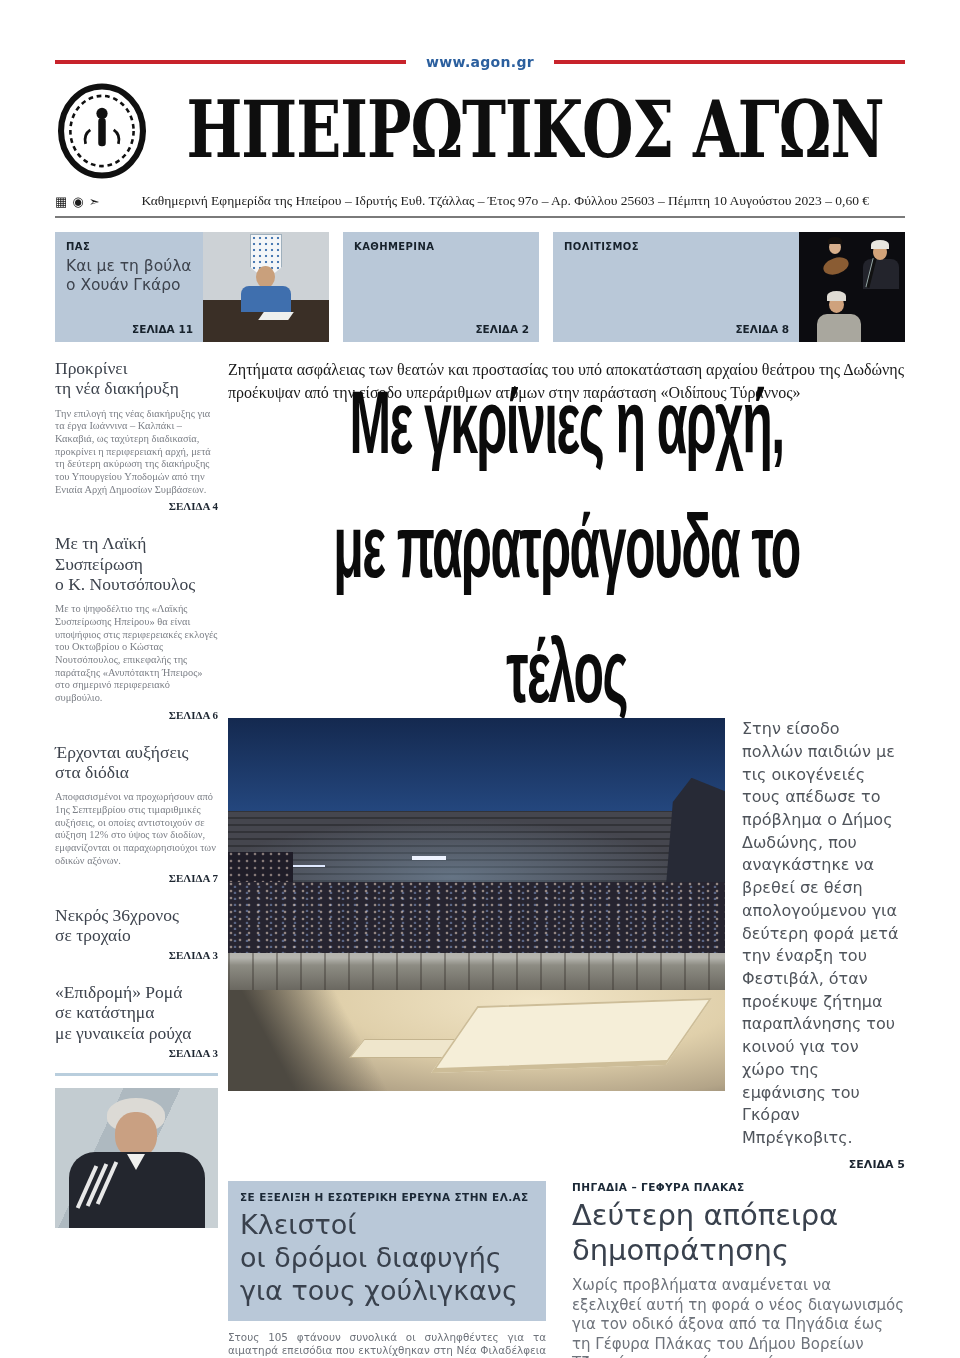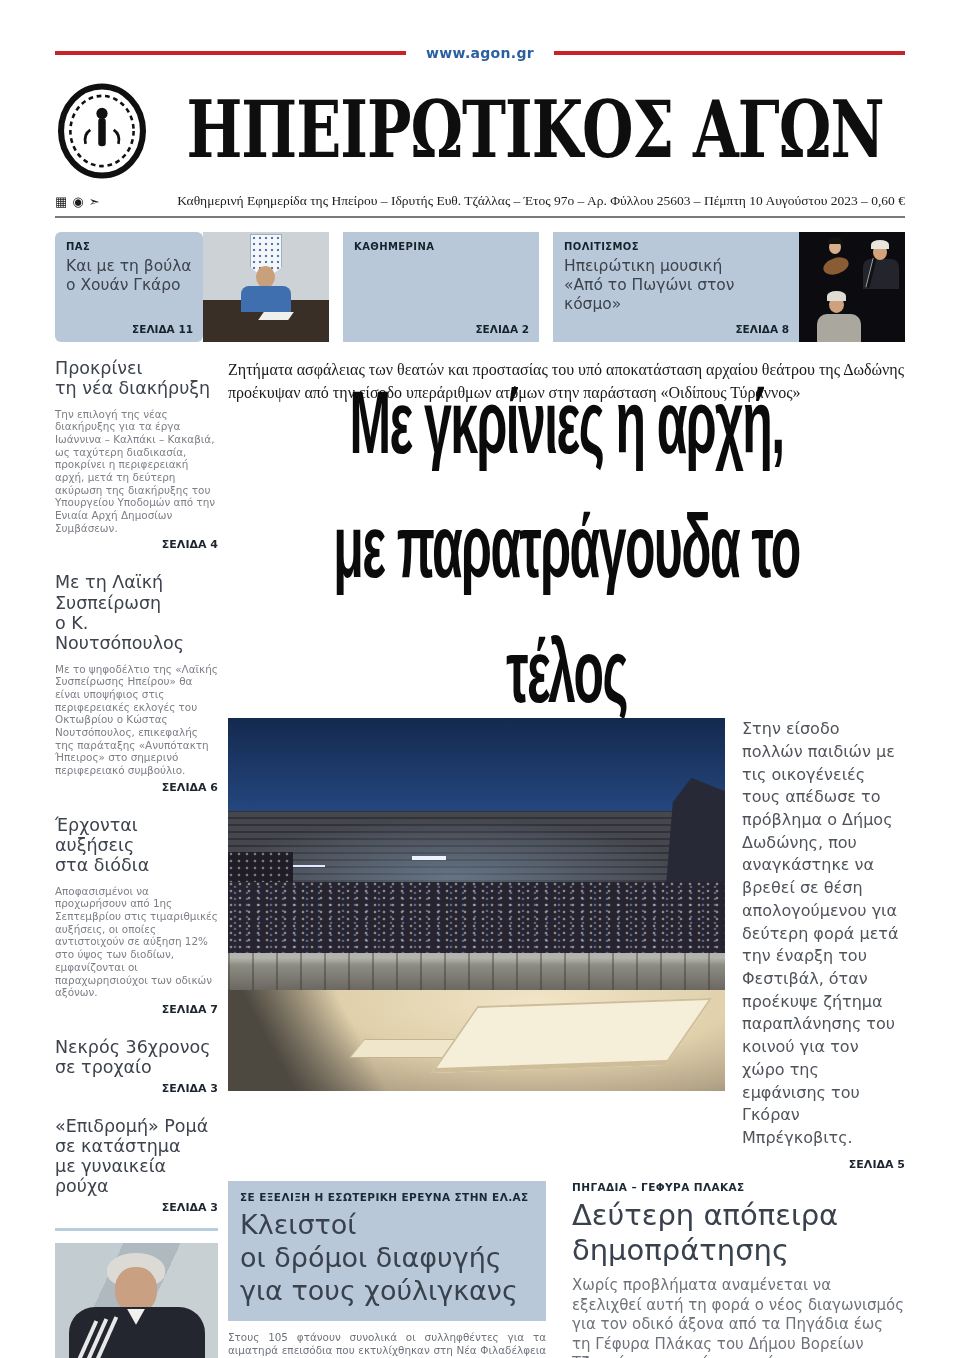--- a/index.html
+++ b/index.html
@@ -6,36 +6,36 @@
     --red:#c8232b; --blue:#2b5f9e; --boxblue:#b9c8d8; --ruleblue:#b9cedd;
     --navy:#17222c; --title:#3d434d; --body:#7b7f86; --black:#0e0e0e;
   }
   *{margin:0;padding:0;box-sizing:border-box;}
   html,body{background:#ffffff;}
   body{width:960px;height:1358px;position:relative;font-family:"DejaVu Sans",sans-serif;overflow:hidden;}
 
   .abs{position:absolute;}
 
   
-  .topbar{top:44px;left:55px;right:55px;height:18px;display:flex;align-items:center;gap:20px;}
+  .topbar{top:53px;left:55px;right:55px;height:18px;display:flex;align-items:center;gap:20px;}
   .redline{flex:1;height:4px;background:var(--red);}
   .site{font-size:14px;font-weight:bold;color:var(--blue);text-decoration:none;letter-spacing:.3px;}
 
   
   .mast{top:76px;left:55px;right:55px;height:110px;display:flex;align-items:center;gap:16px;}
   .emblem{width:94px;height:96px;flex:0 0 auto;}
   .mast-title{flex:1;text-align:center;font-family:"DejaVu Serif",serif;font-weight:bold;
     font-size:58px;color:var(--black);letter-spacing:-1px;white-space:nowrap;
     transform:scale(1.02,1.34);transform-origin:50% 55%;}
 
   
   .dateline-row{top:191px;left:55px;right:55px;height:20px;display:flex;align-items:center;gap:6px;}
   .dl-icons{display:flex;gap:5px;align-items:center;flex:0 0 auto;}
   .dl-icon{font-size:13px;color:#1c1c1c;line-height:1;}
-  .dateline{flex:1;text-align:right;font-family:"Liberation Serif",serif;font-size:13.5px;color:#222;white-space:nowrap;}
+  .dateline{flex:1;text-align:center;font-family:"Liberation Serif",serif;font-size:13.5px;color:#222;white-space:nowrap;}
   .dateline-rule{top:216px;left:55px;right:55px;height:2px;background:#7a7a7a;}
 
   
   .teasers{top:232px;left:55px;right:55px;height:110px;display:flex;gap:14px;}
   .teaser{display:flex;height:110px;}
   .t-box{background:var(--boxblue);position:relative;padding:9px 11px 8px 11px;}
   .t-kicker{font-size:10px;font-weight:bold;color:var(--navy);letter-spacing:.4px;}
   .t-title{font-size:15.5px;line-height:1.22;color:var(--title);margin-top:5px;white-space:pre-line;}
   .t-page{position:absolute;right:10px;bottom:7px;font-size:10.5px;font-weight:bold;color:var(--navy);}
   .t-photo{position:relative;overflow:hidden;flex:0 0 auto;}
@@ -59,21 +59,21 @@
   .p3 .suit2{position:absolute;left:64px;top:27px;width:36px;height:30px;border-radius:8px 8px 0 0;background:#23242c;}
   .p3 .clarinet{position:absolute;left:70px;top:26px;width:4px;height:30px;background:#111;border-left:1px solid #9aa;transform:rotate(14deg);}
   .p3 .face3{position:absolute;left:30px;top:64px;width:15px;height:17px;border-radius:50%;background:#cfa27d;}
   .p3 .hair3{position:absolute;left:28px;top:59px;width:19px;height:10px;border-radius:50% 50% 0 0;background:#dfdcd4;}
   .p3 .shirt3{position:absolute;left:18px;top:82px;width:44px;height:28px;border-radius:10px 10px 0 0;background:#a9a79e;}
 
   
   .left-col{top:358px;left:55px;width:163px;}
   .main-col{top:358px;left:228px;width:677px;}
 
-  .l-art{margin-bottom:21px;}
+  .l-art{margin-bottom:21px;font-family:Liberation Serif, serif;}
   .l-title{font-size:17.5px;line-height:1.16;color:var(--title);white-space:pre-line;}
   .l-body{margin-top:9px;font-size:10.4px;line-height:1.22;color:var(--body);}
   .l-page{margin-top:4px;text-align:right;font-size:11px;font-weight:bold;color:#1c2530;}
   .blue-rule{height:3px;background:var(--ruleblue);}
 
   
   .iv-photo{margin-top:12px;width:163px;height:140px;position:relative;overflow:hidden;
     background:linear-gradient(115deg,#c3ccd1 0 30%,#aeb9c0 30% 55%,#c8d0d4 55% 100%);}
   .iv-hair{position:absolute;left:52px;top:10px;width:58px;height:34px;border-radius:50% 50% 40% 40%;background:#dcdad5;}
   .iv-face{position:absolute;left:60px;top:24px;width:42px;height:46px;border-radius:46%;background:#c9a082;}
@@ -160,21 +160,21 @@
       <span class="dl-icon">◉</span>
       <span class="dl-icon">➣</span>
     </span>
     <span class="dateline">Καθημερινή Εφημερίδα της Ηπείρου – Ιδρυτής Ευθ. Τζάλλας – Έτος 97ο – Αρ. Φύλλου 25603 – Πέμπτη 10 Αυγούστου 2023 – 0,60 €</span>
   </div>
   <div class="abs dateline-rule"></div>
 
   <div class="abs teasers">
 
     <div class="teaser">
-      <div class="t-box" style="width:148px;border-radius:6px;">
+      <div class="t-box" style="width:148px;">
         <div class="t-kicker">ΠΑΣ</div>
         <div class="t-title">Και με τη βούλα
 ο Χουάν Γκάρο</div>
         <div class="t-page">ΣΕΛΙΔΑ 11</div>
       </div>
       <div class="t-photo p1" style="width:126px;">
         <span class="crest"></span>
         <span class="head"></span>
         <span class="shirt"></span>
         <span class="paper"></span>
@@ -184,22 +184,20 @@
     <div class="teaser">
       <div class="t-box" style="width:196px;">
         <div class="t-kicker">ΚΑΘΗΜΕΡΙΝΑ</div>
         <div class="t-page">ΣΕΛΙΔΑ 2</div>
       </div>
     </div>
 
     <div class="teaser" style="flex:1;">
       <div class="t-box" style="flex:1;">
         <div class="t-kicker">ΠΟΛΙΤΙΣΜΟΣ</div>
-        <div class="t-title">Ηπειρώτικη μουσική
-«Από το Πωγώνι στον κόσμο»</div>
         <div class="t-page">ΣΕΛΙΔΑ 8</div>
       </div>
       <div class="t-photo p3">
         <span class="lute"></span>
         <span class="face1"></span>
         <span class="hair1"></span>
         <span class="suit2"></span>
         <span class="face2"></span>
         <span class="hair2"></span>
         <span class="clarinet"></span>

